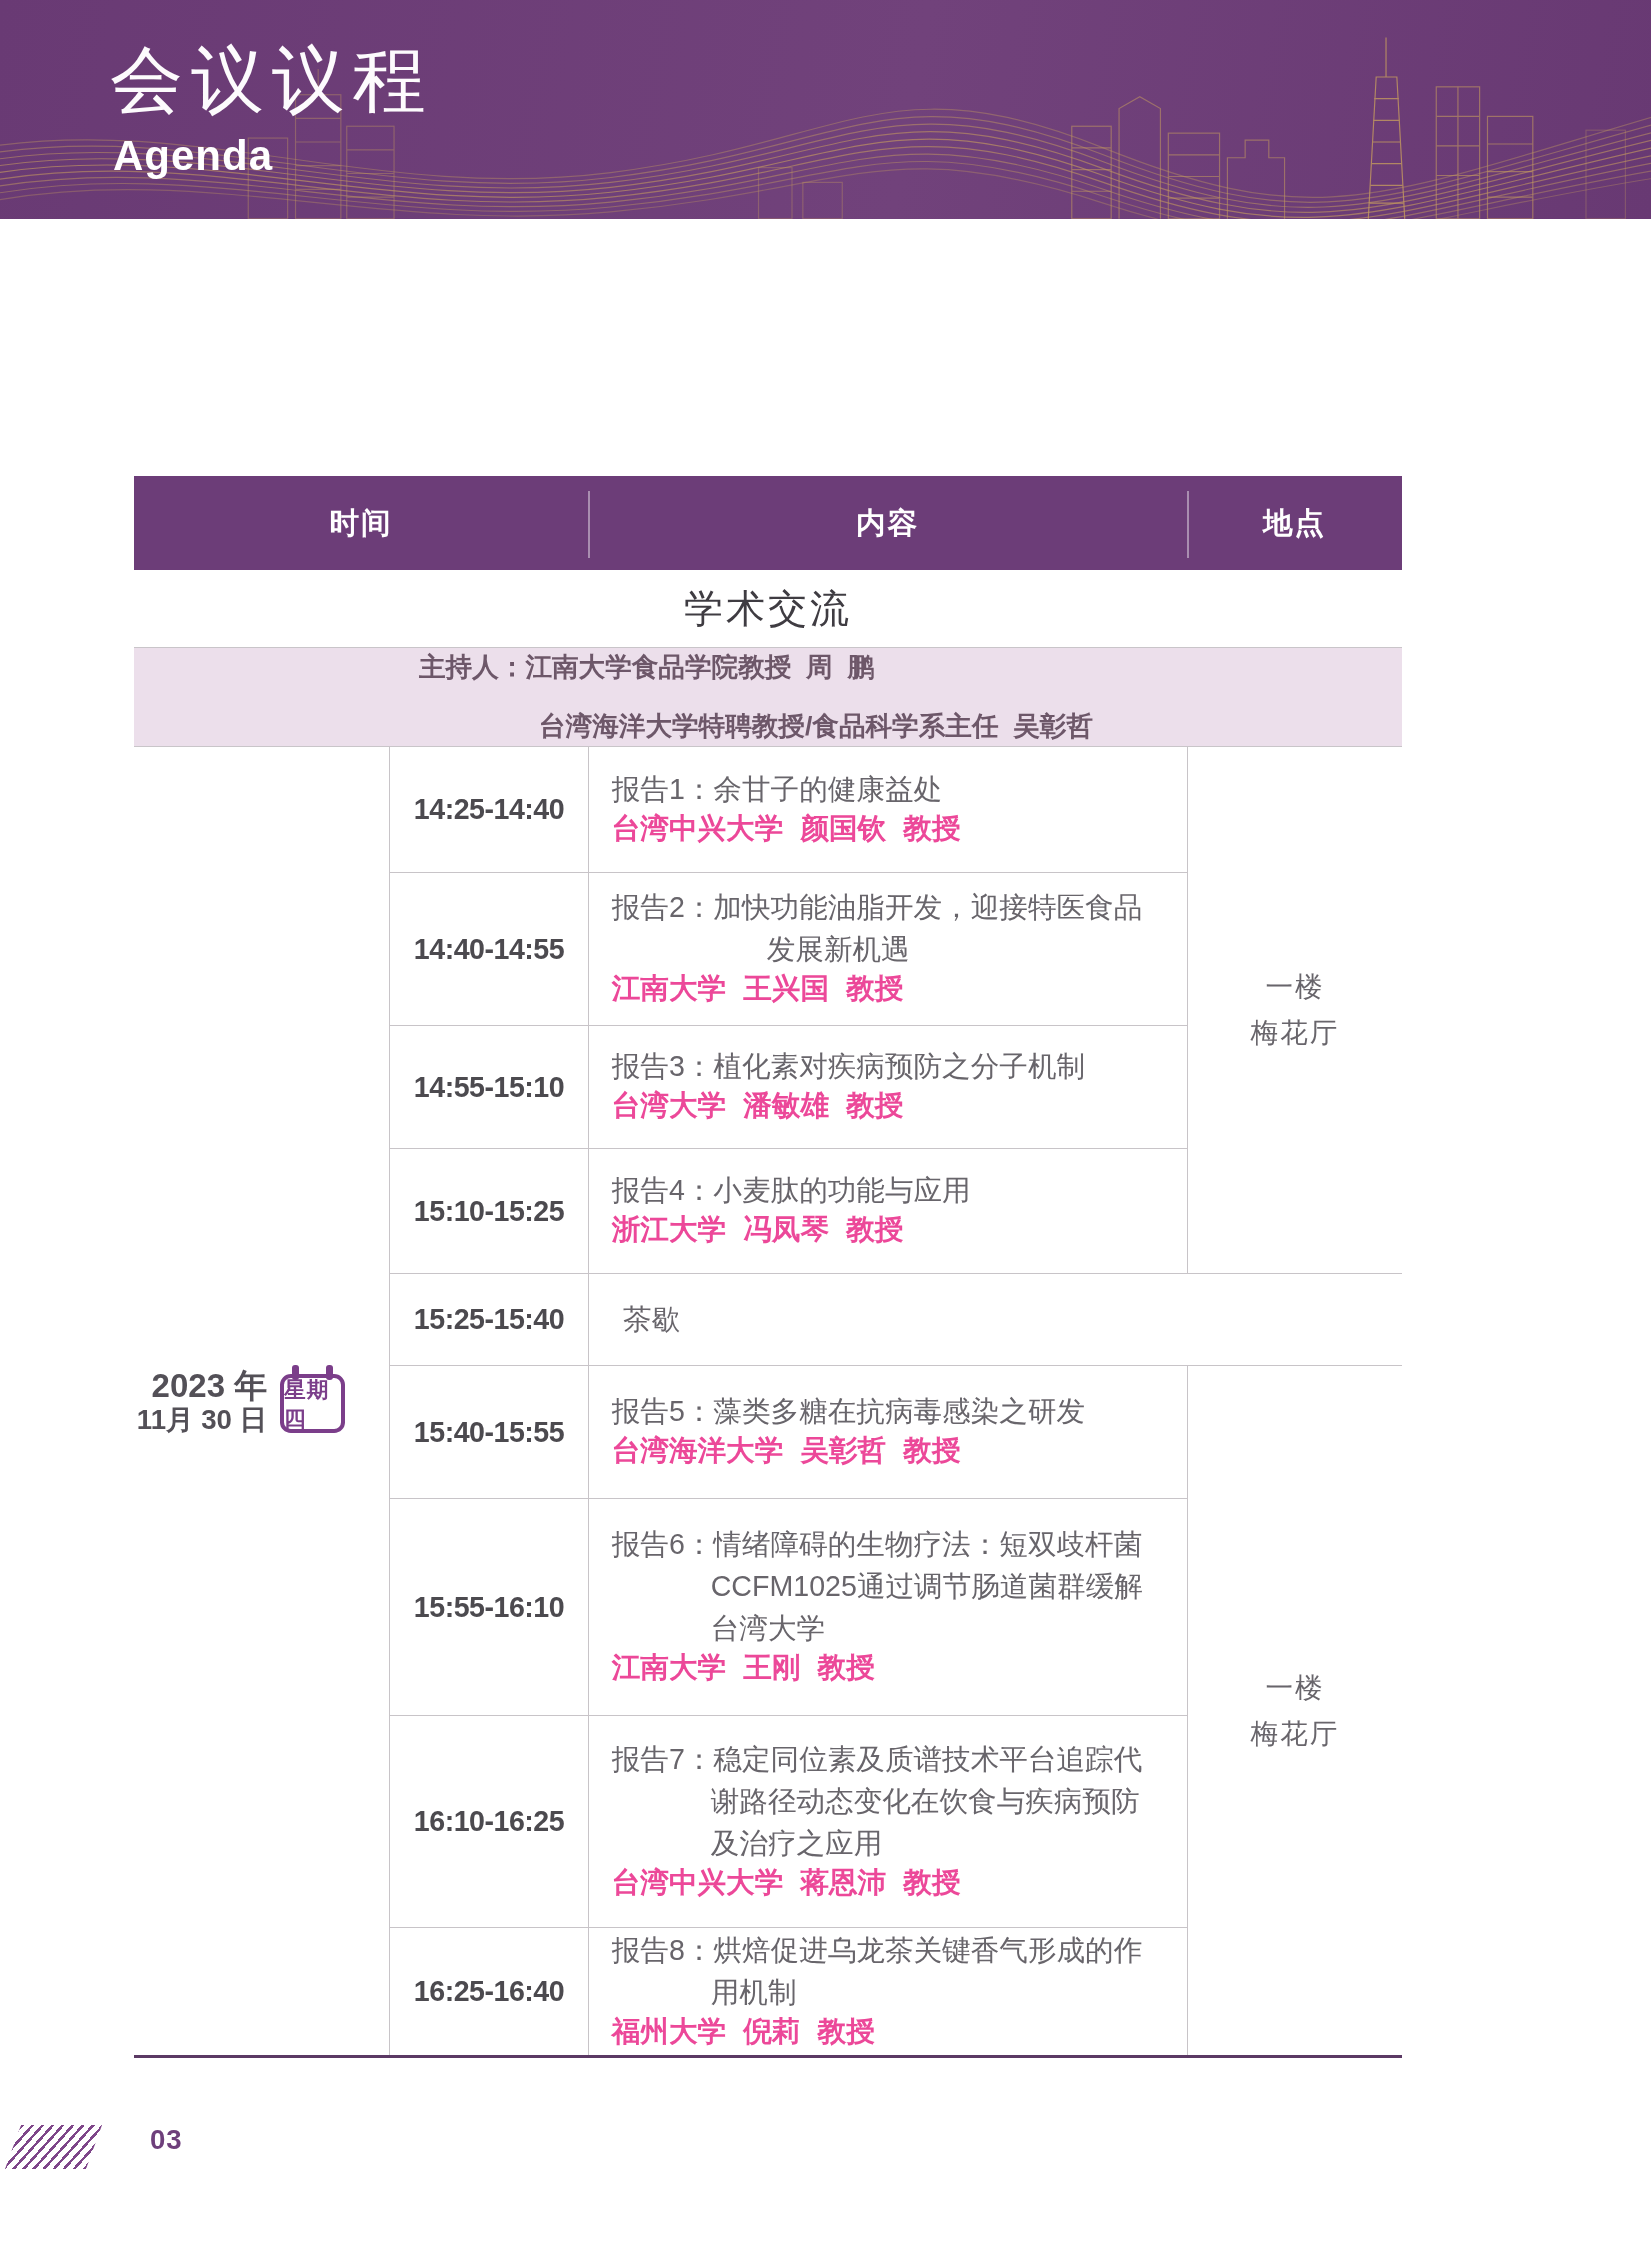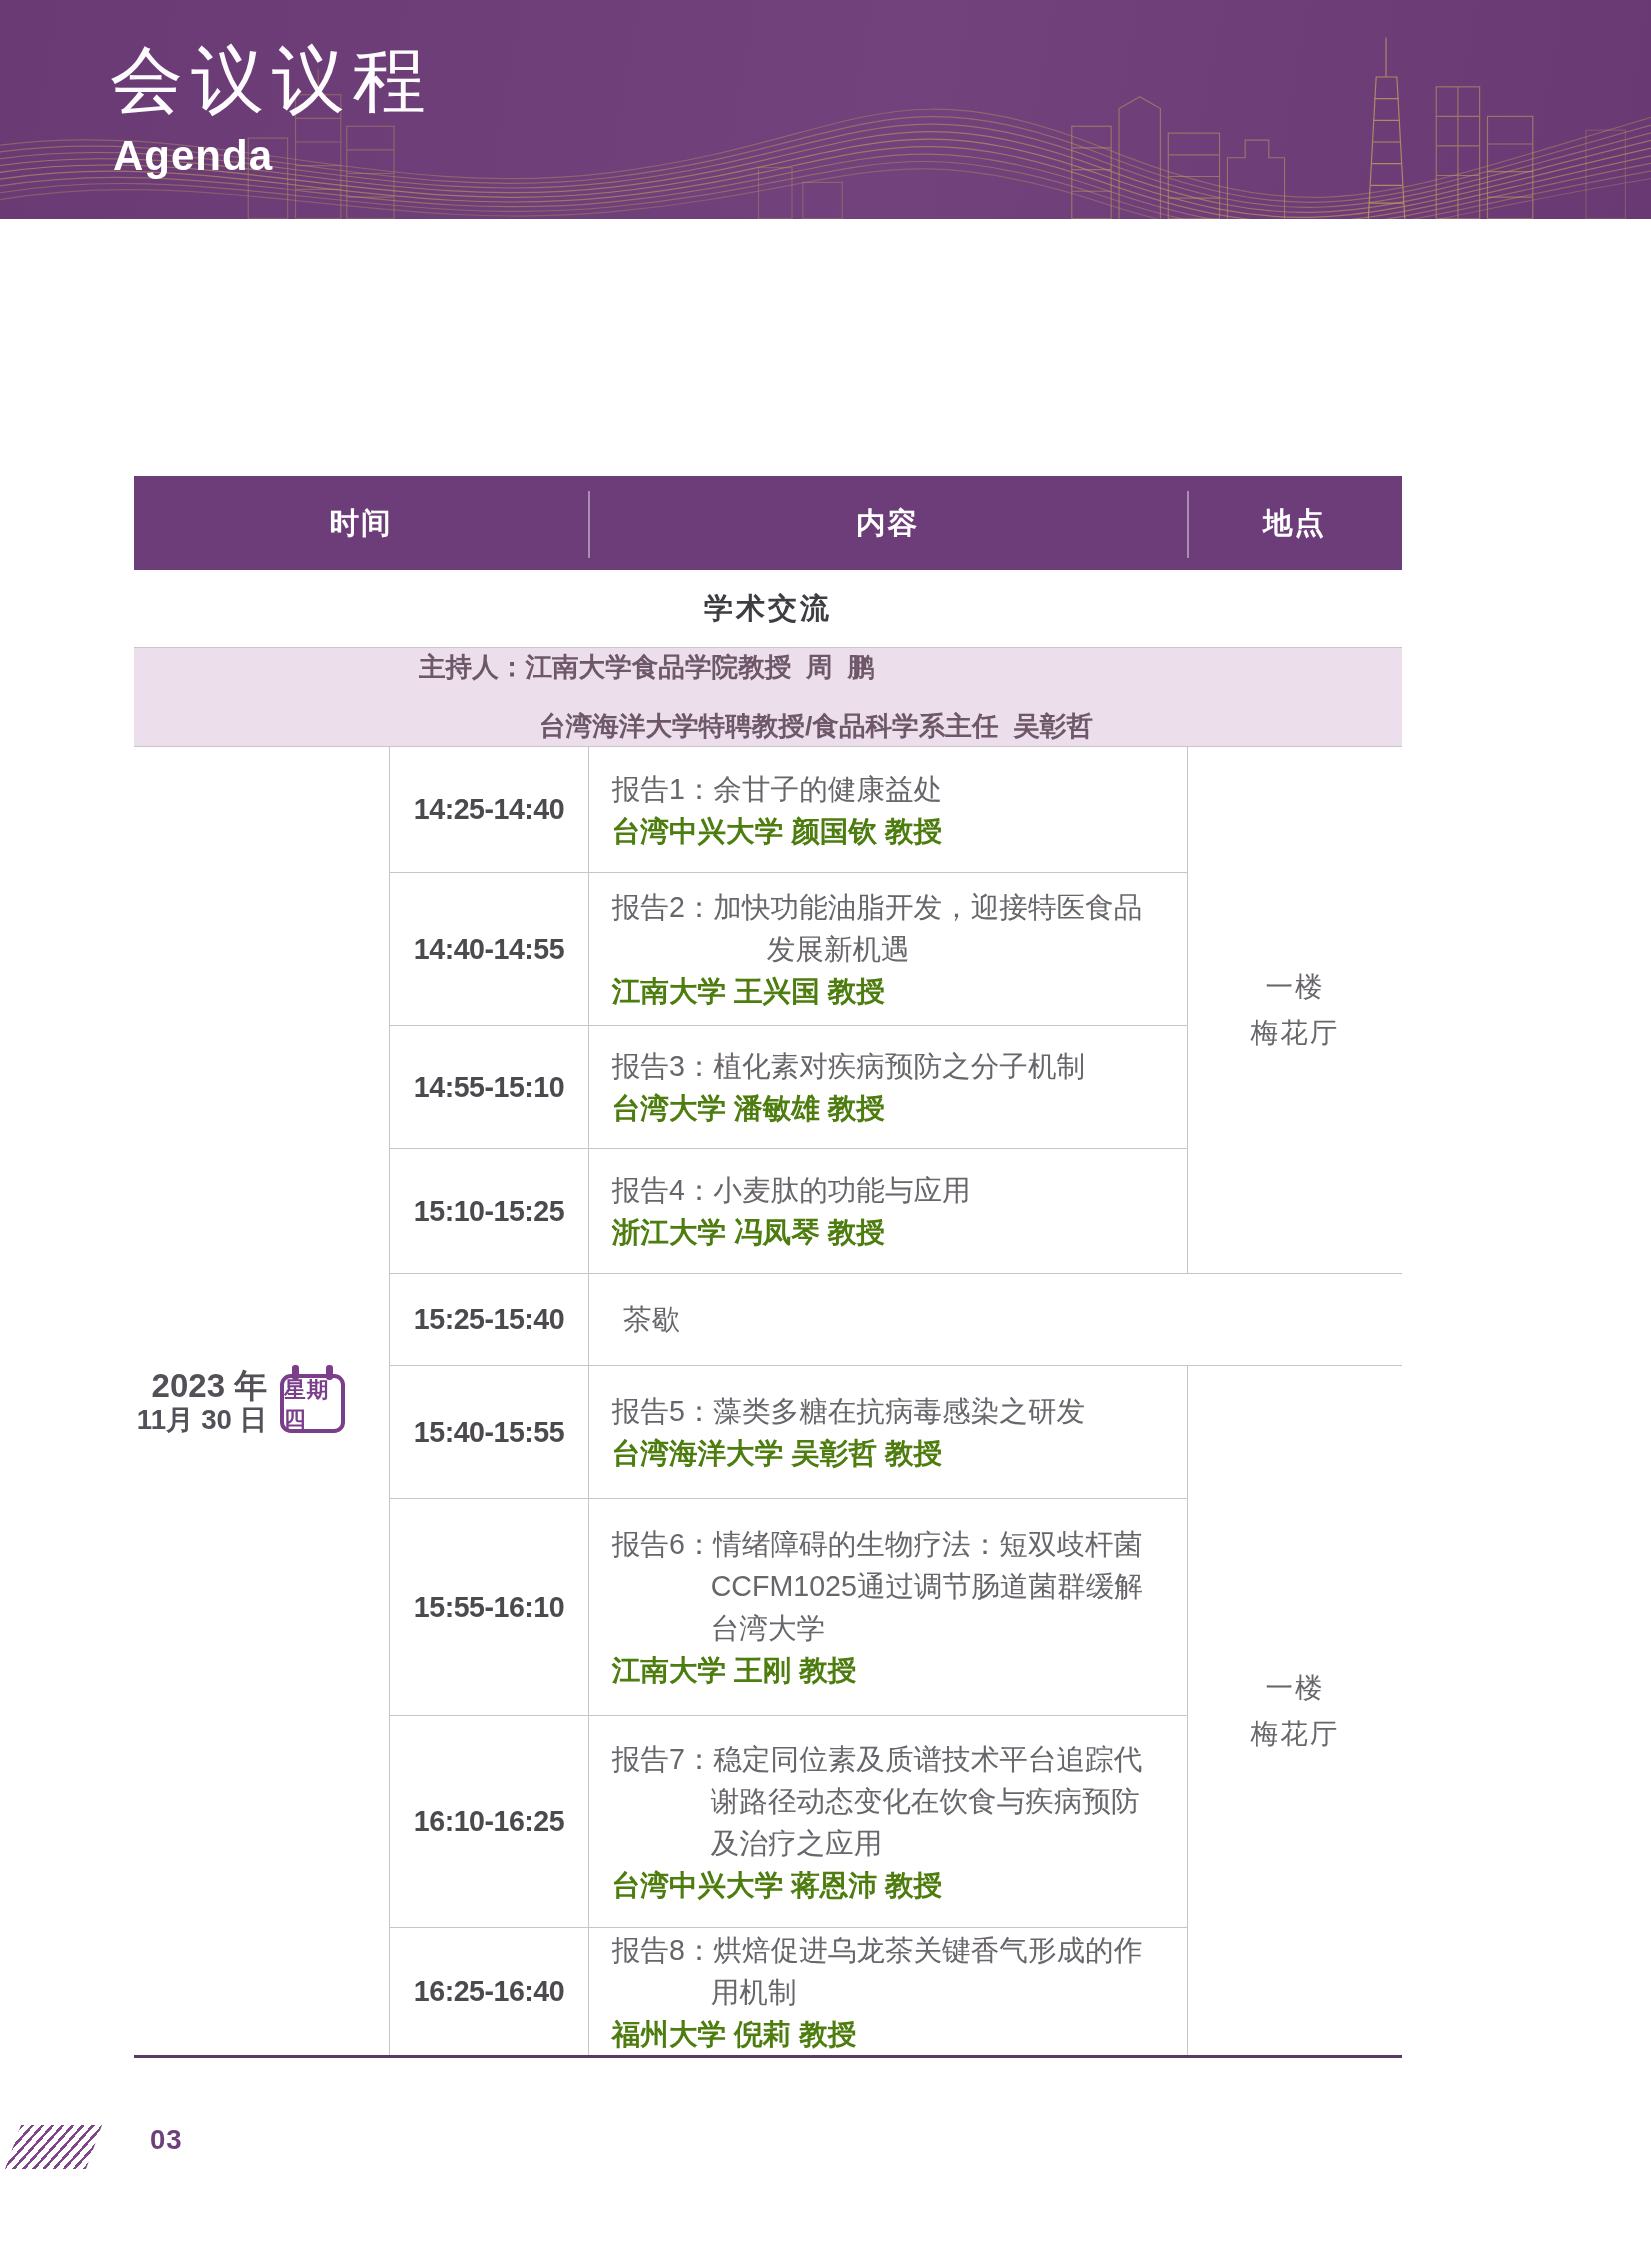--- a/index.html
+++ b/index.html
@@ -23,39 +23,39 @@
           grid-template-rows:94px 77px 100px 125px 153px 123px 125px 92px 133px 217px 212px 128px;
           border-bottom:3.9px solid #5b3964;}
   .cell{box-sizing:border-box;position:relative;}
 
   .hcell{background:#6c3d78;color:#ffffff;font-size:29.6px;font-weight:bold;
          display:flex;align-items:center;justify-content:center;letter-spacing:2px;}
   .hdiv::before{content:"";position:absolute;left:0;top:14.8px;bottom:11.8px;width:2px;
                 background:rgba(255,255,255,0.42);}
 
   .section-row{display:flex;align-items:center;justify-content:center;
-               font-size:29px;font-weight:bold;color:#3f3c42;letter-spacing:3px;}
+               font-size:39px;font-weight:normal;color:#3f3c42;letter-spacing:3px;}
 
   .mod-row{background:#ecdfeb;border-top:1px solid #c9c5c9;border-bottom:1px solid #c9c5c9;
            display:flex;flex-direction:column;justify-content:space-between;
            padding-left:285px;}
   .mod-line{font-size:26.6px;font-weight:bold;color:#6d5769;line-height:39px;white-space:pre;}
   .mod-line2{padding-left:120px;}
 
   .bl{border-left:1px solid #c8c4c8;}
   .bt{border-top:1px solid #c8c4c8;}
 
   .time-cell{display:flex;align-items:center;justify-content:center;
              font-size:28.6px;font-weight:bold;color:#4c4a4f;letter-spacing:-0.5px;}
   .content-cell{display:flex;flex-direction:column;justify-content:center;
                 padding:5.9px 9.9px 5.9px 22.7px;}
   .t-line{font-size:28.6px;color:#68656b;line-height:42px;white-space:pre;}
   .t-cont{padding-left:99px;}
   .t-cont-wide{padding-left:155px;}
-  .speaker{font-size:28.6px;font-weight:bold;color:#4d7c0f;line-height:42px;}
+  .speaker{font-size:28.6px;font-weight:bold;color:#ec4899;line-height:42px;font-family:Liberation Mono, monospace;}
   .loc-cell{display:flex;flex-direction:column;align-items:center;justify-content:center;
             font-size:27.6px;color:#68656b;line-height:46px;letter-spacing:2px;}
   .tea-cell{display:flex;align-items:center;padding-left:34px;
             font-size:28.6px;color:#68656b;}
 
   
   .date-cell{display:flex;align-items:center;justify-content:flex-end;
              padding-right:44px;gap:12.8px;}
   .date-text{text-align:right;}
   .date-year{font-size:33px;font-weight:bold;color:#535057;line-height:37px;white-space:pre;}

